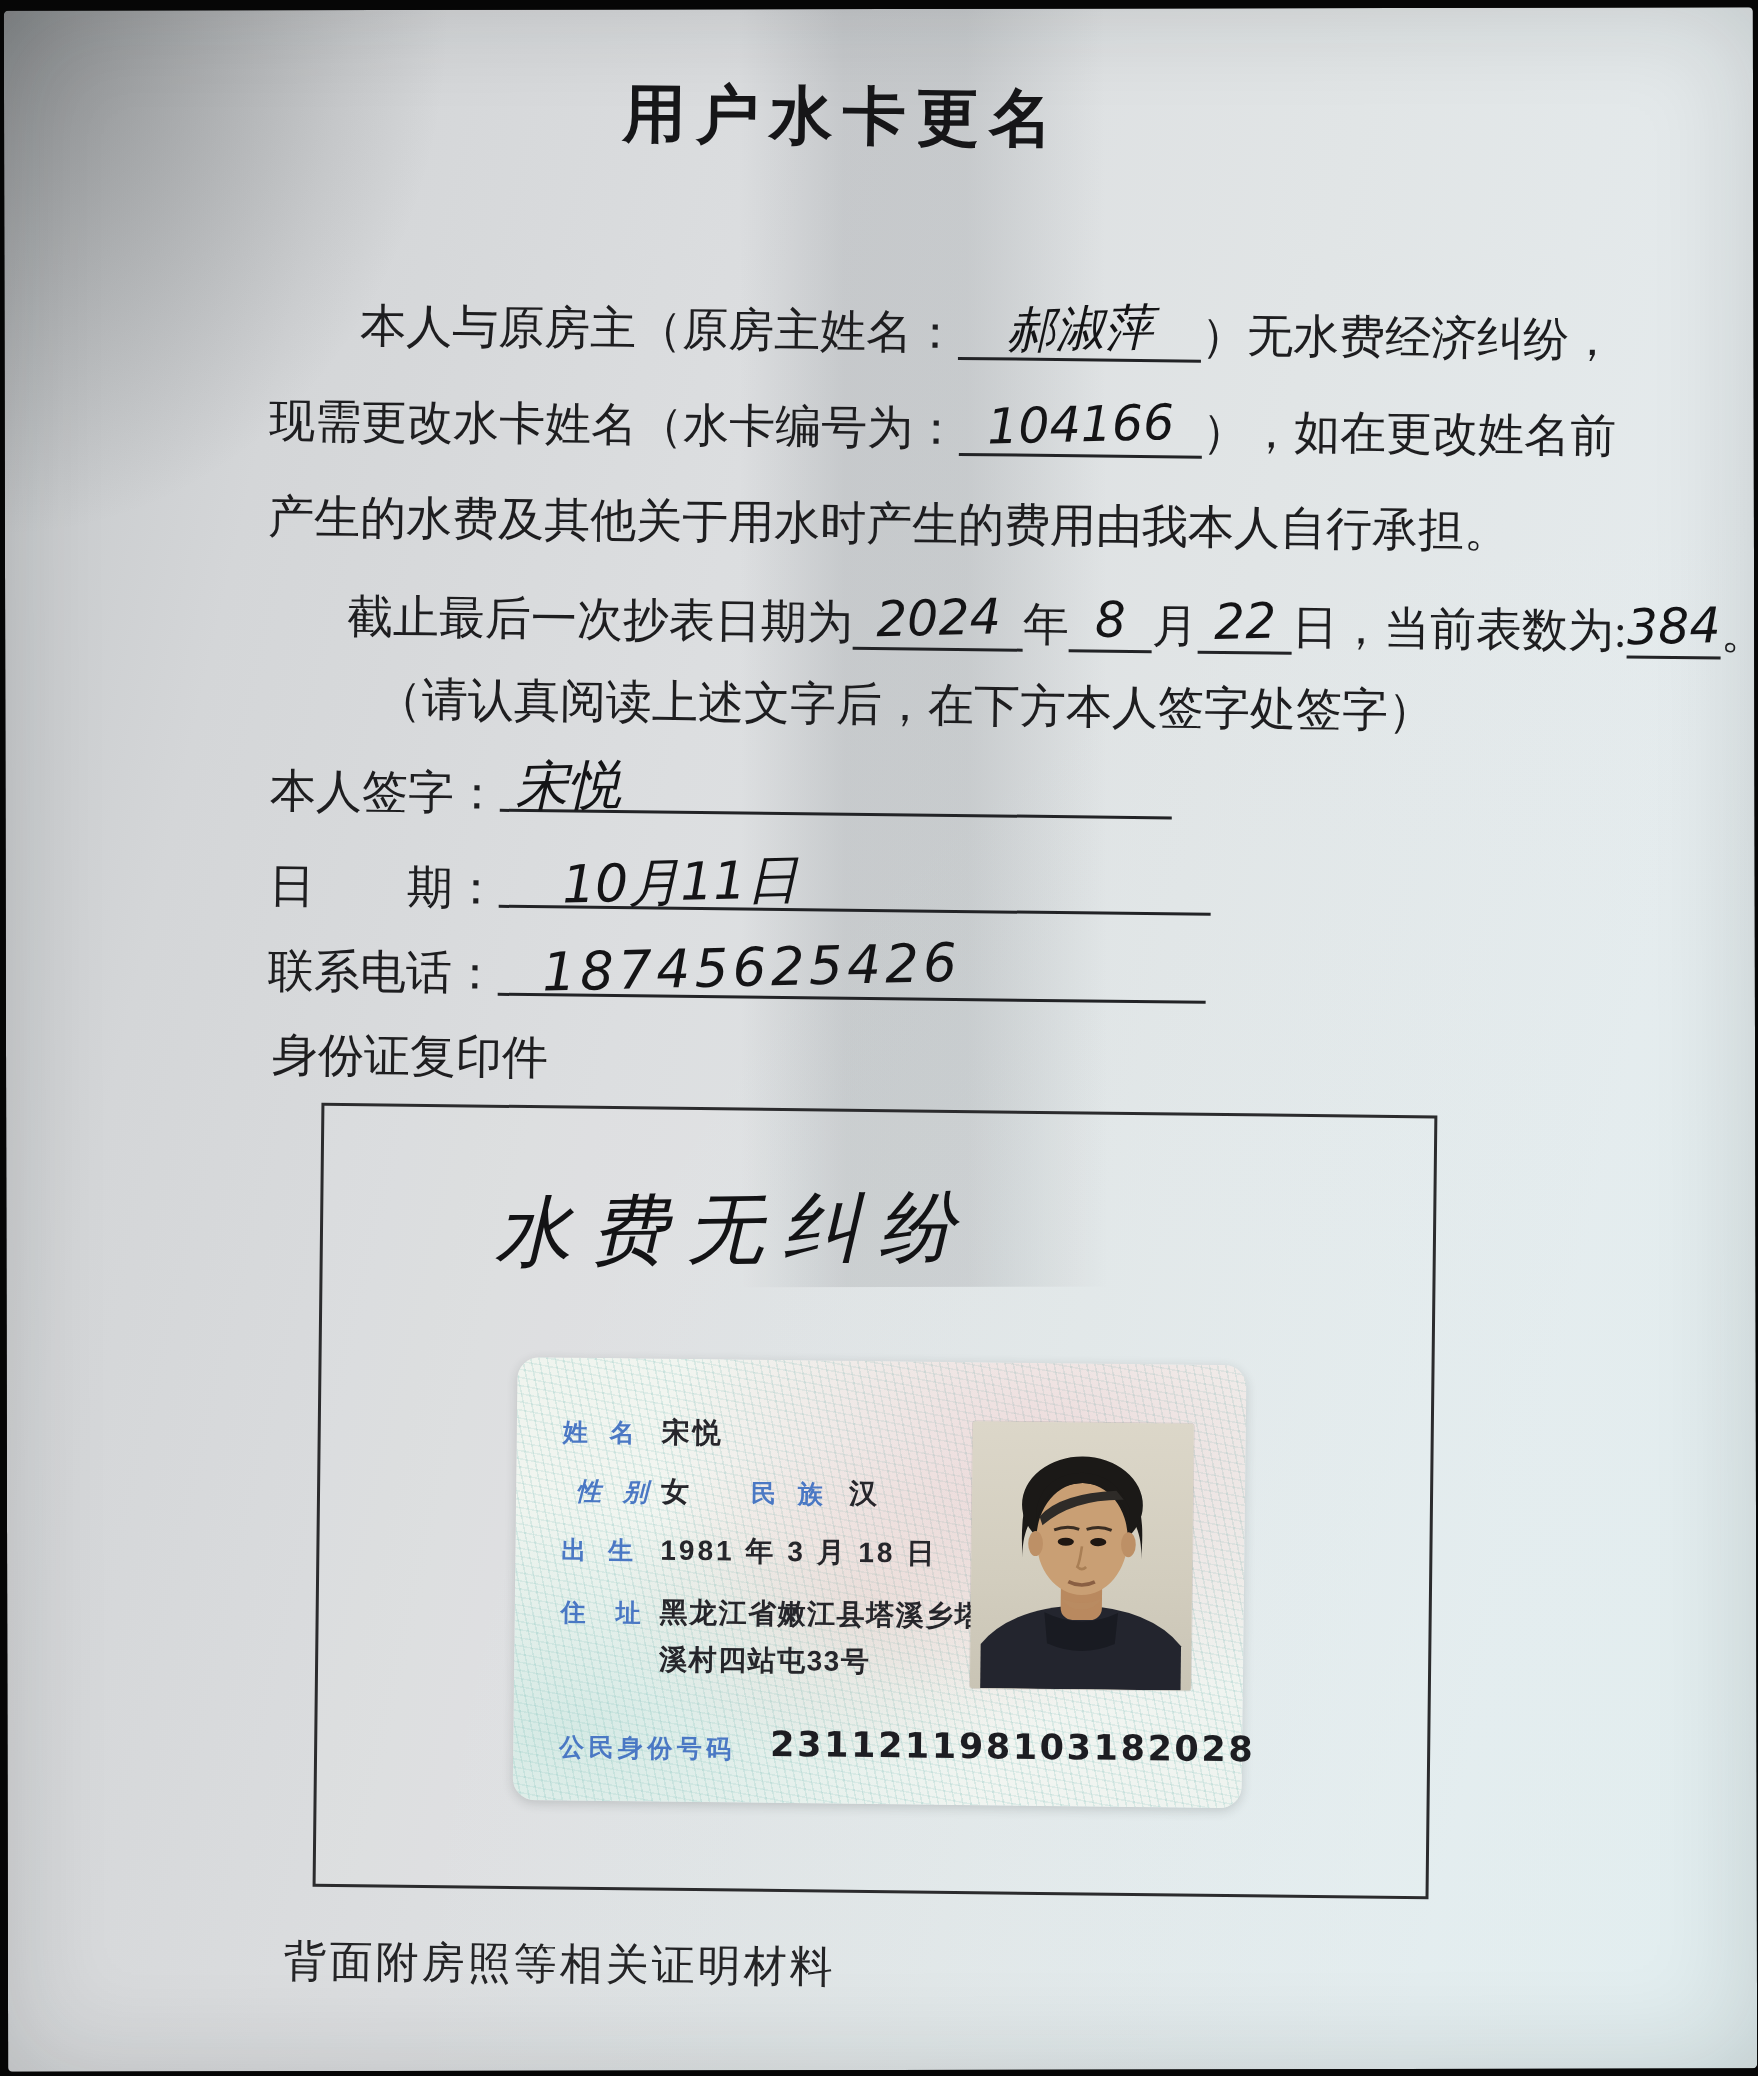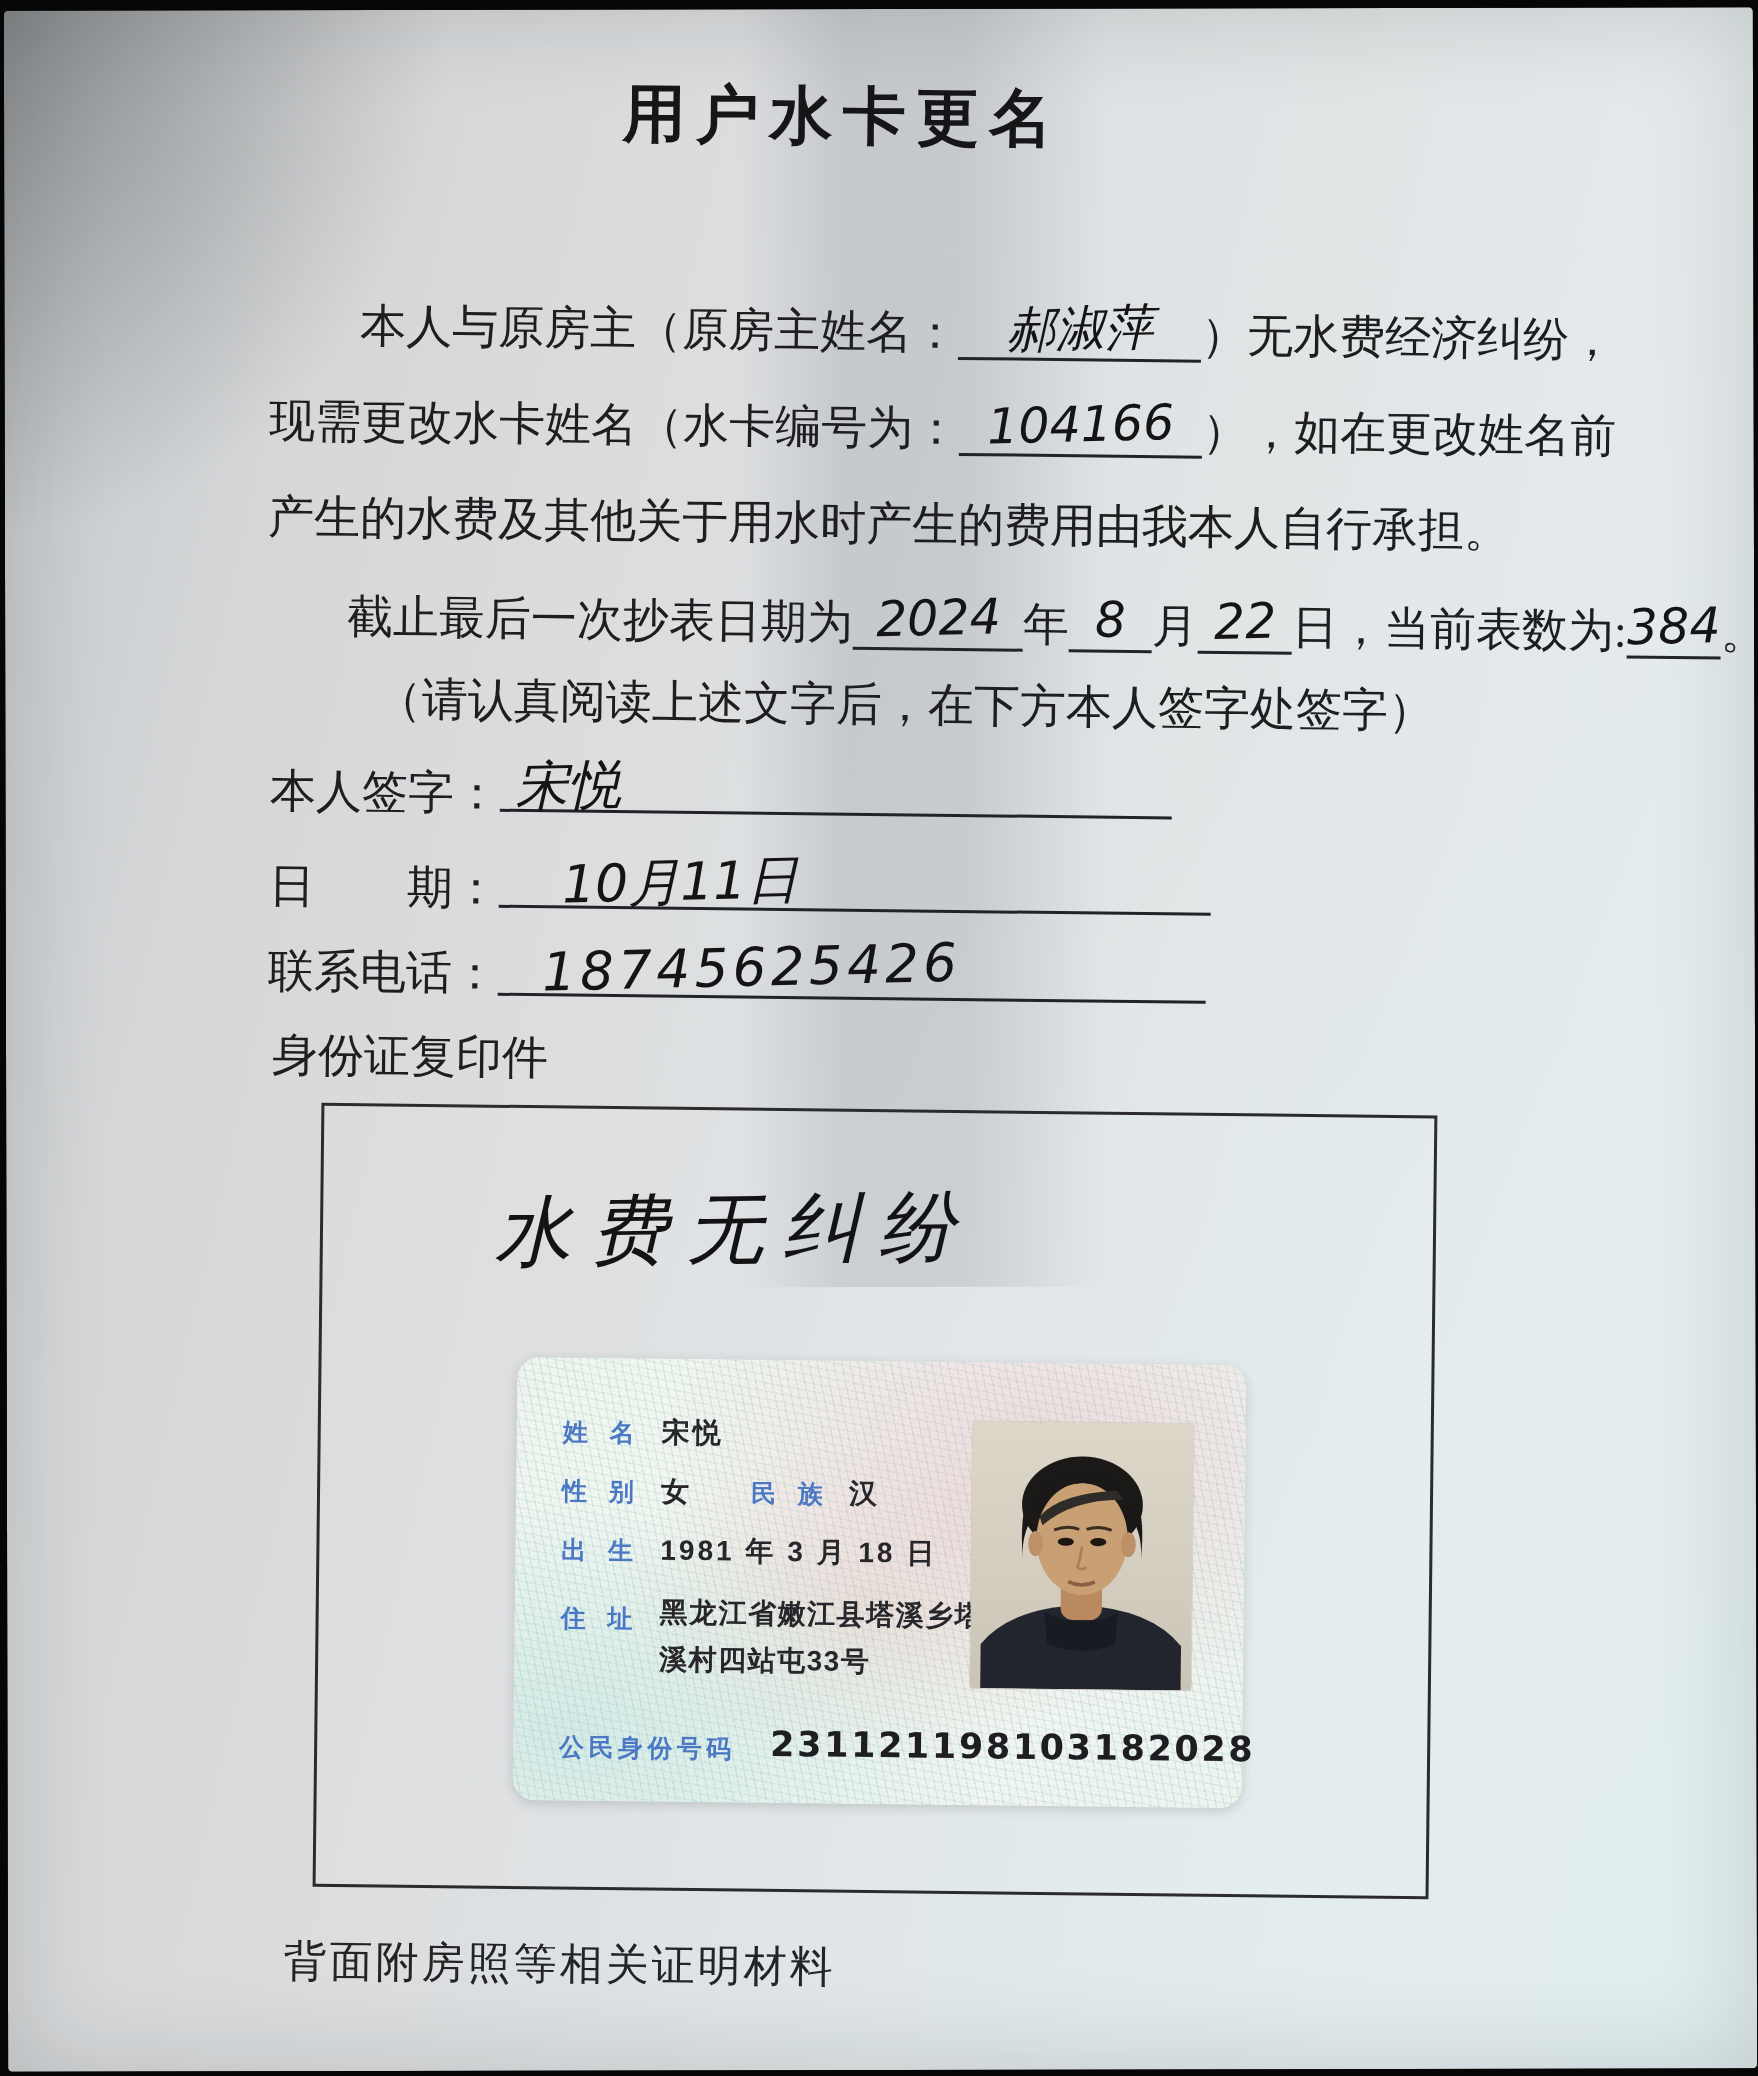--- a/index.html
+++ b/index.html
@@ -127,29 +127,29 @@
 
   <div class="abs attach-box" style="left:334px; top:1109px; width:1110px; height:778px;">
 
     <div class="abs box-hw" style="left:171px; top:68px;">水费无纠纷</div>
 
     <div class="abs idcard" style="left:196px; top:249px; width:729px; height:443px;">
 
       <div class="abs card-label" style="left:46px; top:58px;">姓 名</div>
       <div class="abs card-value" style="left:145px; top:55px;">宋悦</div>
 
-      <div class="abs card-label" style="left:46px; top:117px;">性 别</div>
+      <div class="abs card-label" style="left:60px; top:117px;font-style:italic;">性 别</div>
       <div class="abs card-value" style="left:145px; top:114px;">女</div>
       <div class="abs card-label" style="left:235px; top:117px;">民 族</div>
       <div class="abs card-value" style="left:333px; top:114px;">汉</div>
 
       <div class="abs card-label" style="left:46px; top:176px;">出 生</div>
       <div class="abs card-value" style="left:145px; top:173px;">1981 年 3 月 18 日</div>
 
-      <div class="abs card-label" style="left:46px; top:244px;">住 址</div>
+      <div class="abs card-label" style="left:46px; top:238px;font-family:Liberation Mono, monospace;">住 址</div>
       <div class="abs card-value" style="left:145px; top:235px; letter-spacing:1.5px;">黑龙江省嫩江县塔溪乡塔</div>
       <div class="abs card-value" style="left:145px; top:282px; letter-spacing:1.5px;">溪村四站屯33号</div>
 
       <div class="abs card-label" style="left:46px; top:373px; letter-spacing:4.4px;">公民身份号码</div>
       <div class="abs card-idnum" style="left:257px; top:364px;">231121198103182028</div>
 
       <div class="abs photo" style="left:456px; top:59px; width:221px; height:267px;">
         <svg width="221" height="267" viewBox="0 0 300 362" xmlns="http://www.w3.org/2000/svg">
 
           <path d="M14,362 L14,302 Q55,252 150,248 Q245,252 286,302 L286,362 Z" fill="#23252e"></path>

